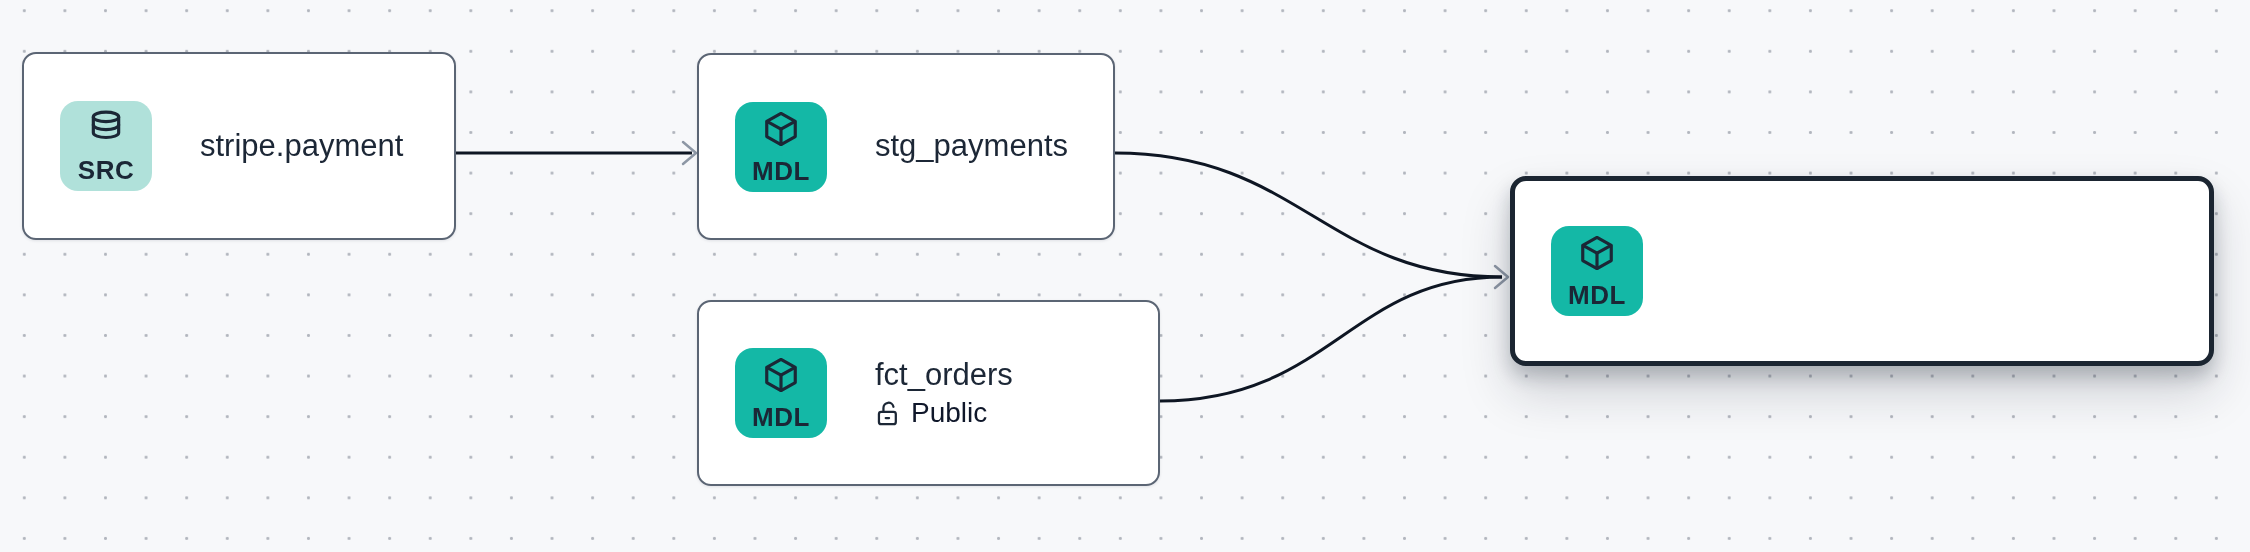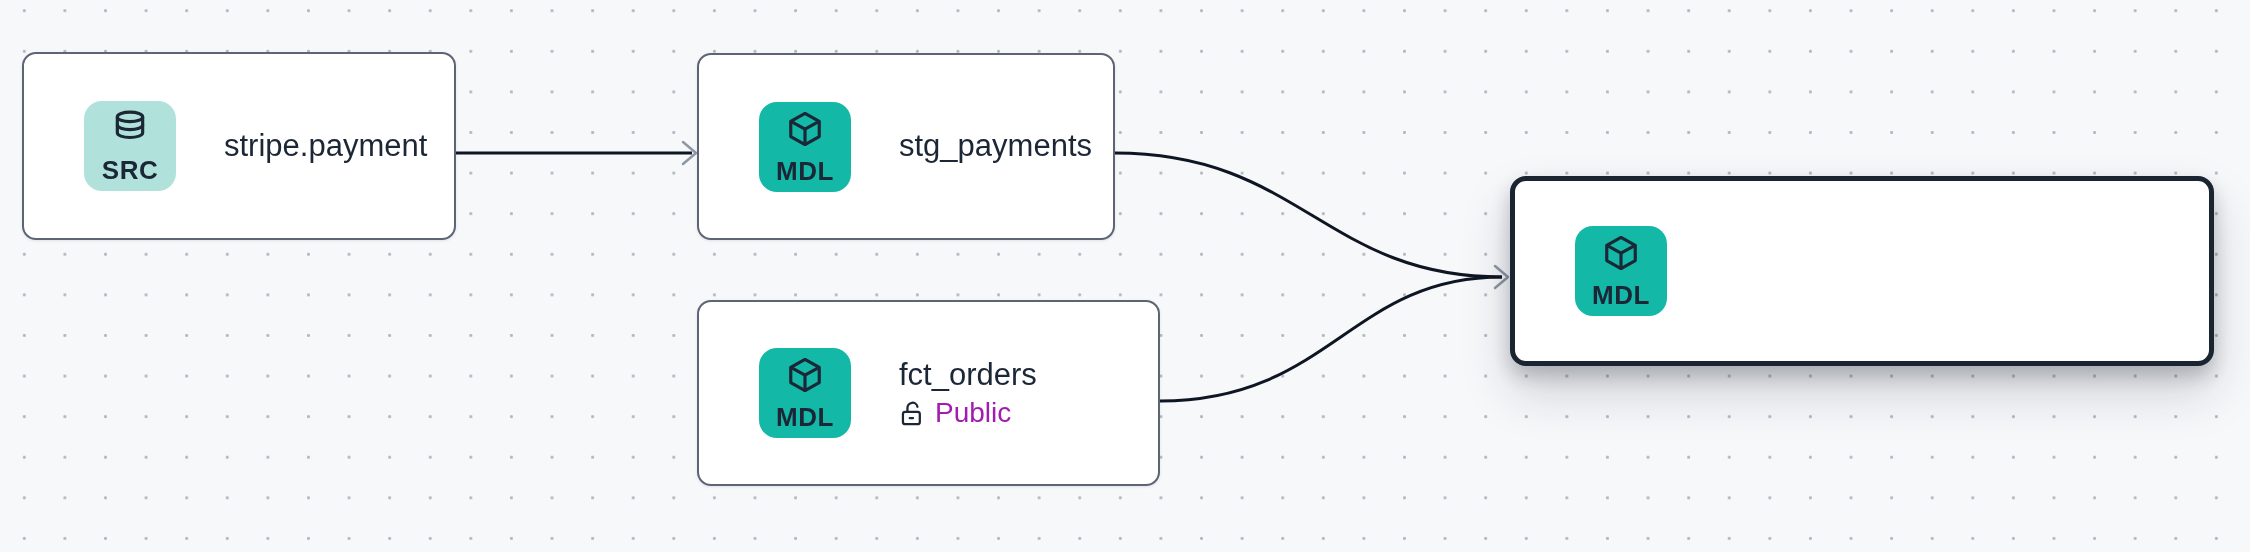--- a/index.html
+++ b/index.html
@@ -57,21 +57,20 @@
   .badge {
     flex: 0 0 auto;
     width: 92px;
     height: 90px;
     border-radius: 18px;
     display: flex;
     flex-direction: column;
     align-items: center;
     justify-content: center;
     gap: 10px;
-    margin-left: 24px;
   }
   .badge-src { background: #b0e1da; }
   .badge-mdl { background: #14b8a6; }
   .badge svg { display: block; }
   .badge-label {
     font-size: 26px;
     font-weight: 600;
     letter-spacing: 0.5px;
     color: #1b2736;
     line-height: 1;
@@ -90,21 +89,21 @@
     font-weight: 400;
     line-height: 1.1;
     white-space: nowrap;
     color: #1c2736;
   }
   .node-subtitle {
     display: flex;
     align-items: center;
     gap: 9px;
     font-size: 28px;
-    color: #a21caf;
+    color: #0f172a;
     line-height: 1.1;
   }
   .node-subtitle svg { display: block; }
 </style>
 </head>
 <body>
 
 <div class="canvas">
 
   <svg class="edge-layer" viewBox="0 0 2250 552">

